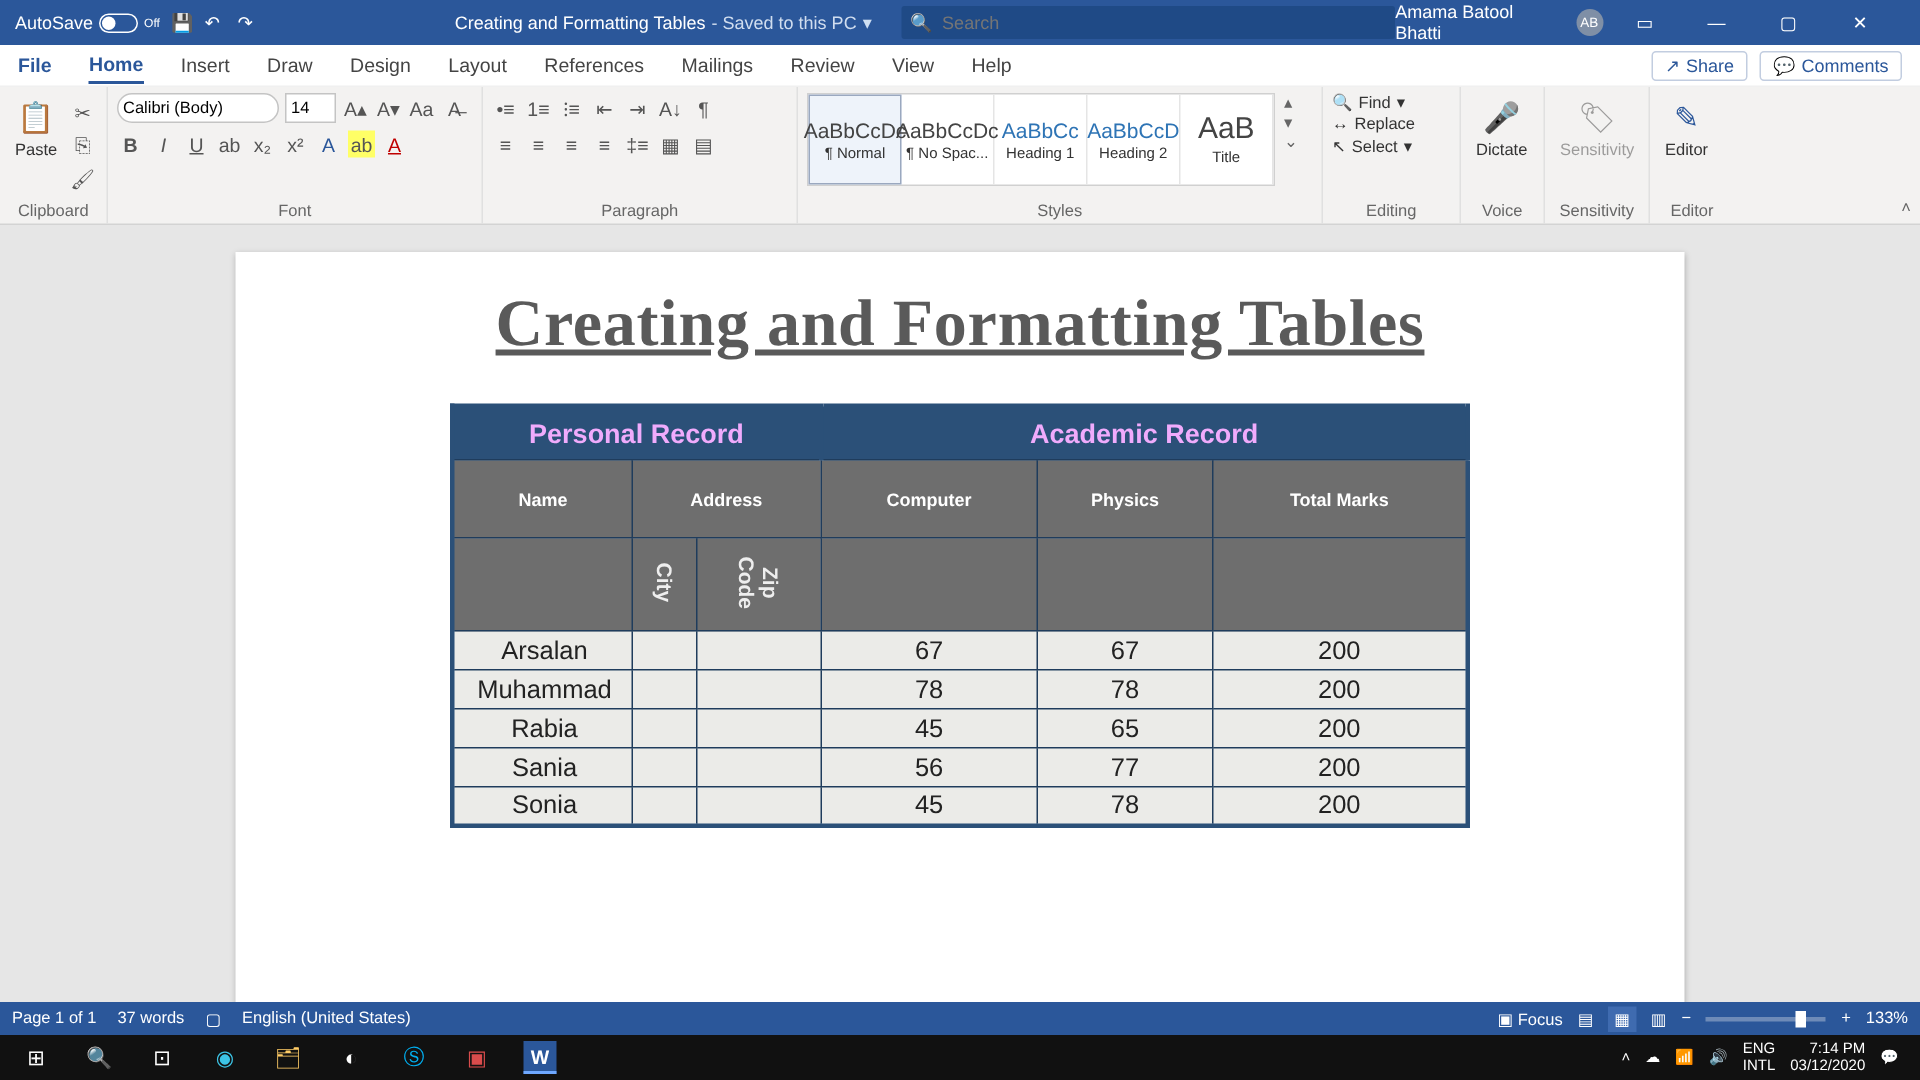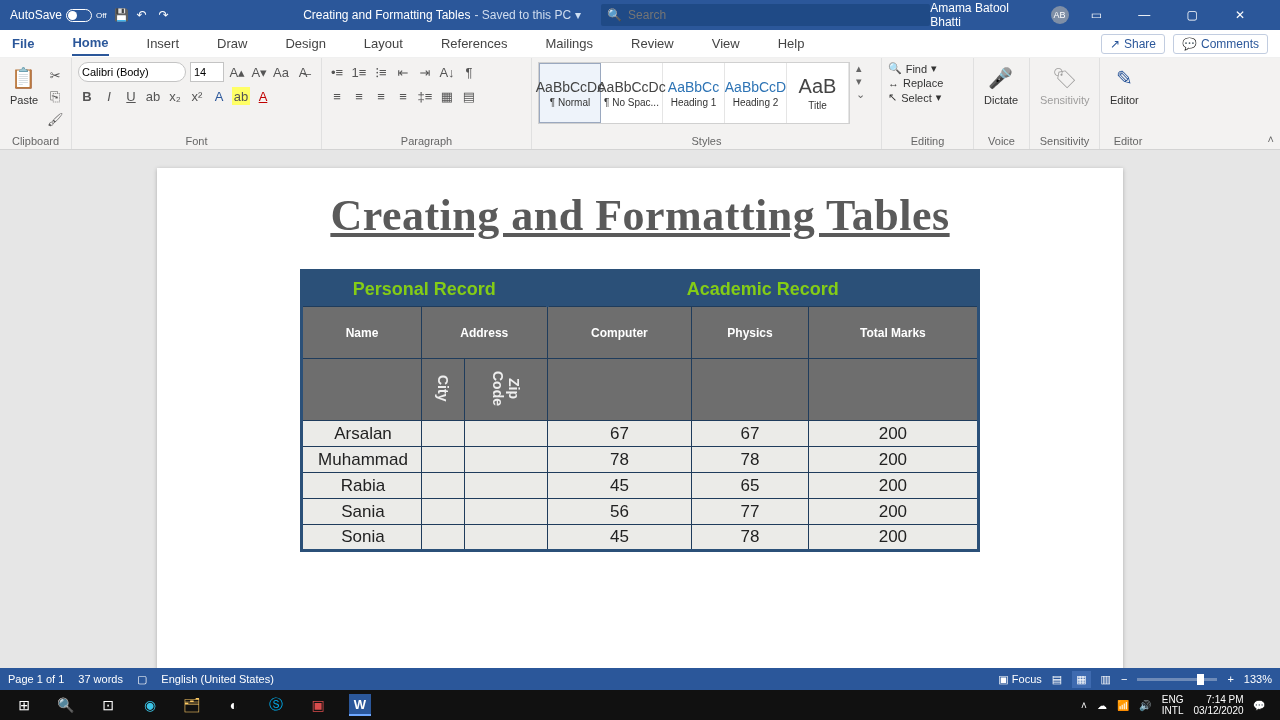--- a/index.html
+++ b/index.html
@@ -16,21 +16,21 @@
 .titlebar .center { flex: 0 0 auto; margin-left: 4px; display: flex; align-items: center; gap: 4px; }
 .doc-title { color: #fff; }
 .saved { color: #d0ddef; }
 .searchbar { margin-left: 20px; background: #1f4a86; height: 22px; width: 330px; display: flex; align-items: center; border-radius: 2px; padding-left: 6px; gap: 6px; color: #cfe0f3; }
 .searchbar input { background: transparent; border: none; color: #fff; outline: none; font-size: 12px; flex: 1; }
 .titlebar .right { margin-left: auto; display: flex; align-items: center; gap: 8px; padding-right: 20px; }
 .avatar { width: 18px; height: 18px; border-radius: 50%; background: #7f8fa6; color: #fff; font-size: 9px; display: flex; align-items: center; justify-content: center; }
 .win-btn { width: 40px; height: 30px; display: flex; align-items: center; justify-content: center; color: #fff; }
 
 
-.menubar { height: 28px; background: #fff; border-bottom: 1px solid #f0f0f0; display: flex; align-items: center; font-size: 13px; padding-left: 12px; gap: 38px; }
+.menubar { height: 28px; background: #fff; border-bottom: 1px solid #f0f0f0; display: flex; align-items: center; font-size: 13px; padding-left: 12px; gap: 25px; }
 .menubar .tab { color: #444; padding: 4px 0; }
 .menubar .tab.active { color: #2b579a; border-bottom: 2px solid #2b579a; font-weight: 600; }
 .menubar .file { color: #2b579a; font-weight: 600; }
 .menubar .rightside { margin-left: auto; display: flex; gap: 8px; padding-right: 12px; }
 .pillbtn { border: 1px solid #c2cde0; border-radius: 3px; padding: 2px 8px; font-size: 12px; color: #2b579a; display: flex; align-items: center; gap: 4px; }
 
 
 .ribbon { height: 92px; background: #f3f2f1; border-bottom: 1px solid #d3d3d3; display: flex; font-size: 11px; color: #333; position: relative; }
 .ribgroup { border-right: 1px solid #e0e0e0; display: flex; flex-direction: column; justify-content: space-between; padding: 4px 6px 2px; }
 .ribgroup .label { text-align: center; color: #666; font-size: 11px; }
@@ -51,21 +51,21 @@
 .collapse-caret { position: absolute; right: 6px; bottom: 4px; color: #666; }
 
 
 .docarea { flex: 1; background: #e6e6e6; display: flex; justify-content: center; overflow: hidden; padding-top: 18px; }
 .page { width: 966px; height: 520px; background: #fff; box-shadow: 0 1px 4px rgba(0,0,0,0.25); padding: 22px 40px; }
 .doc-heading { font-family: "Rockwell", "Georgia", serif; font-weight: 900; font-size: 44px; text-align: center; text-decoration: underline; color: #5a5a5a; letter-spacing: 0.5px; margin-bottom: 28px; }
 
 
 .datatable { margin: 0 auto; border: 3px solid #2b5078; border-collapse: collapse; width: 680px; font-family: "Calibri", Arial, sans-serif; }
 .datatable th, .datatable td { border: 1px solid #1f3c5c; text-align: center; }
-.hdr1 th { background: #2b5078; color: #84cc16; font-size: 18px; height: 36px; border-right: 3px solid #2b5078; }
+.hdr1 th { background: #2b5078; color: #f0abfc; font-size: 18px; height: 36px; border-right: 3px solid #2b5078; }
 .hdr1 th:first-child { border-right: 3px solid #2b5078; }
 .hdr2 th { background: #6e6e6e; color: #fff; font-size: 12px; height: 52px; }
 .hdr3 th { background: #6e6e6e; color: #eee; font-size: 14px; height: 60px; }
 .vtext { writing-mode: vertical-rl; display: inline-block; }
 .datatable tbody td { background: #ebebe8; color: #222; font-size: 17px; height: 26px; padding: 0 6px; }
 .datatable tbody td.name { text-align: center; padding-left: 8px; width: 120px; }
 .datatable thead th.half { border-right: 3px solid #2b5078; }
 
 
 .statusbar { height: 22px; background: #2b579a; color: #fff; font-size: 11px; display: flex; align-items: center; padding: 0 8px; gap: 14px; }

